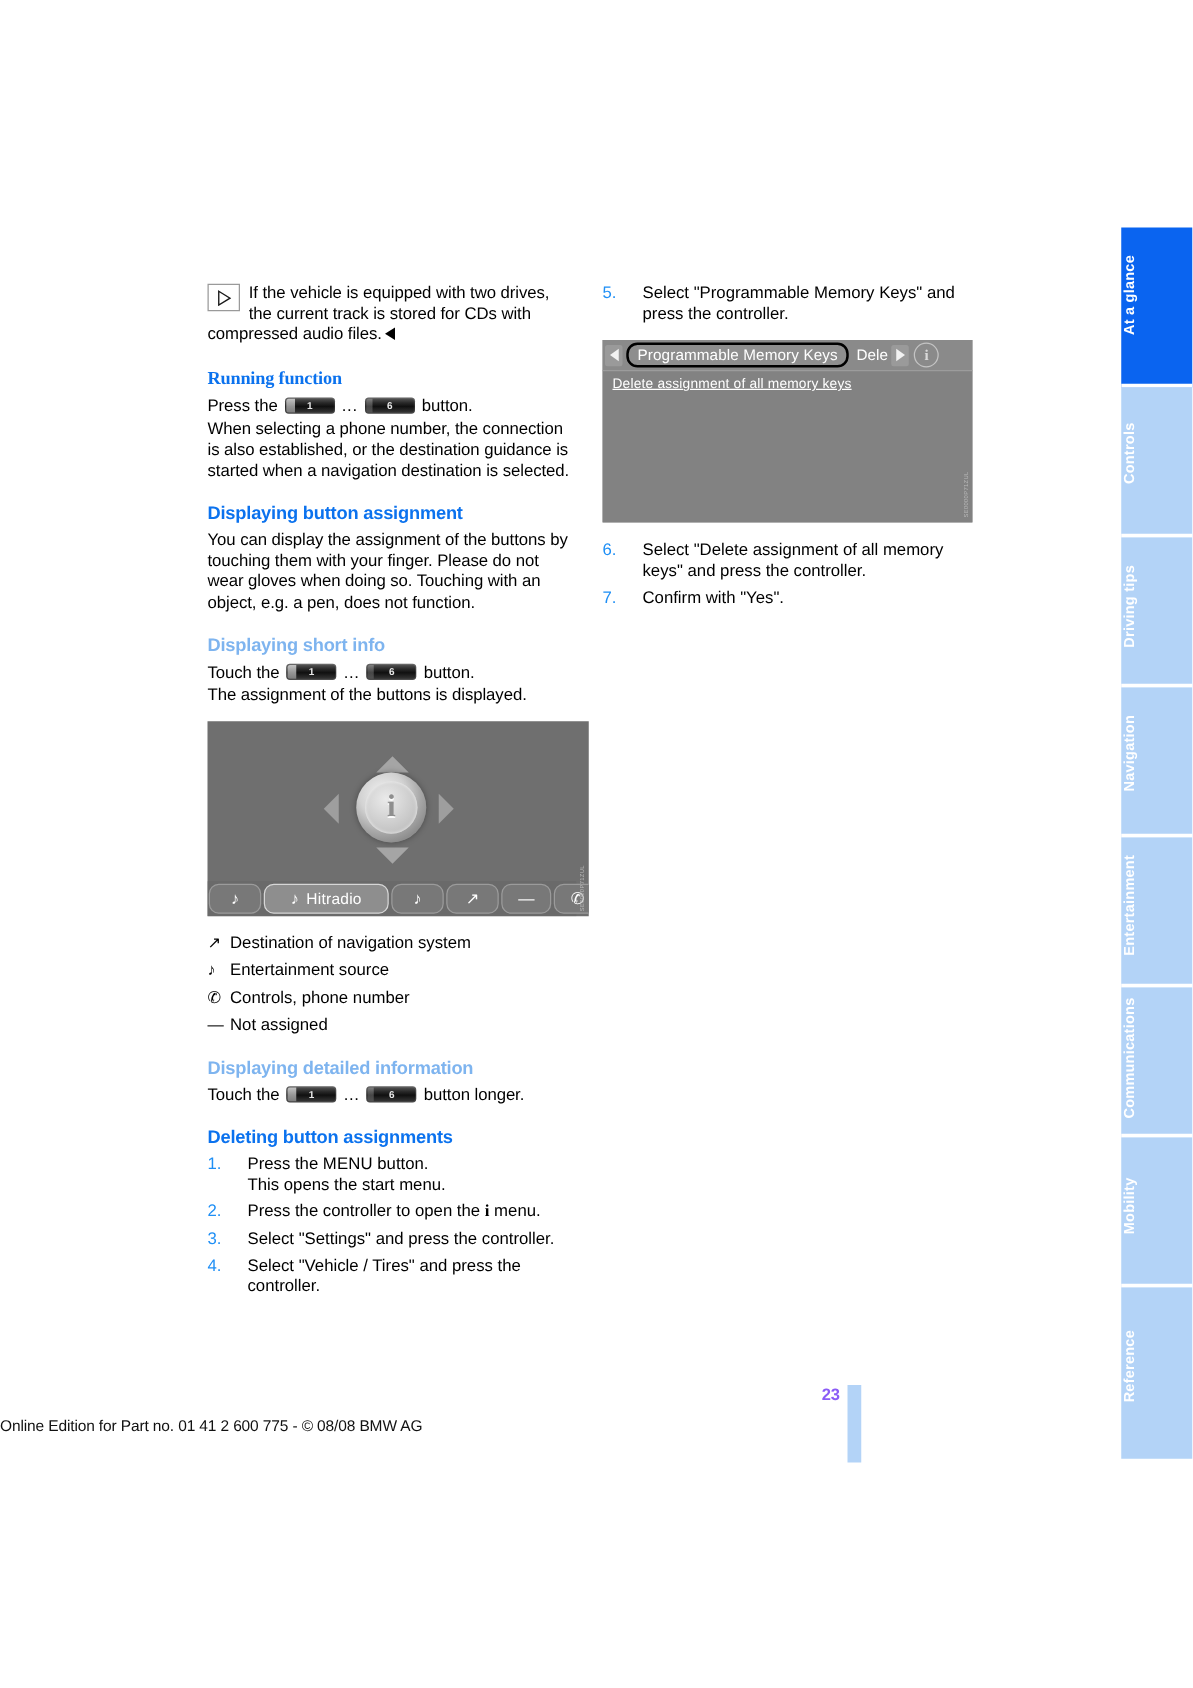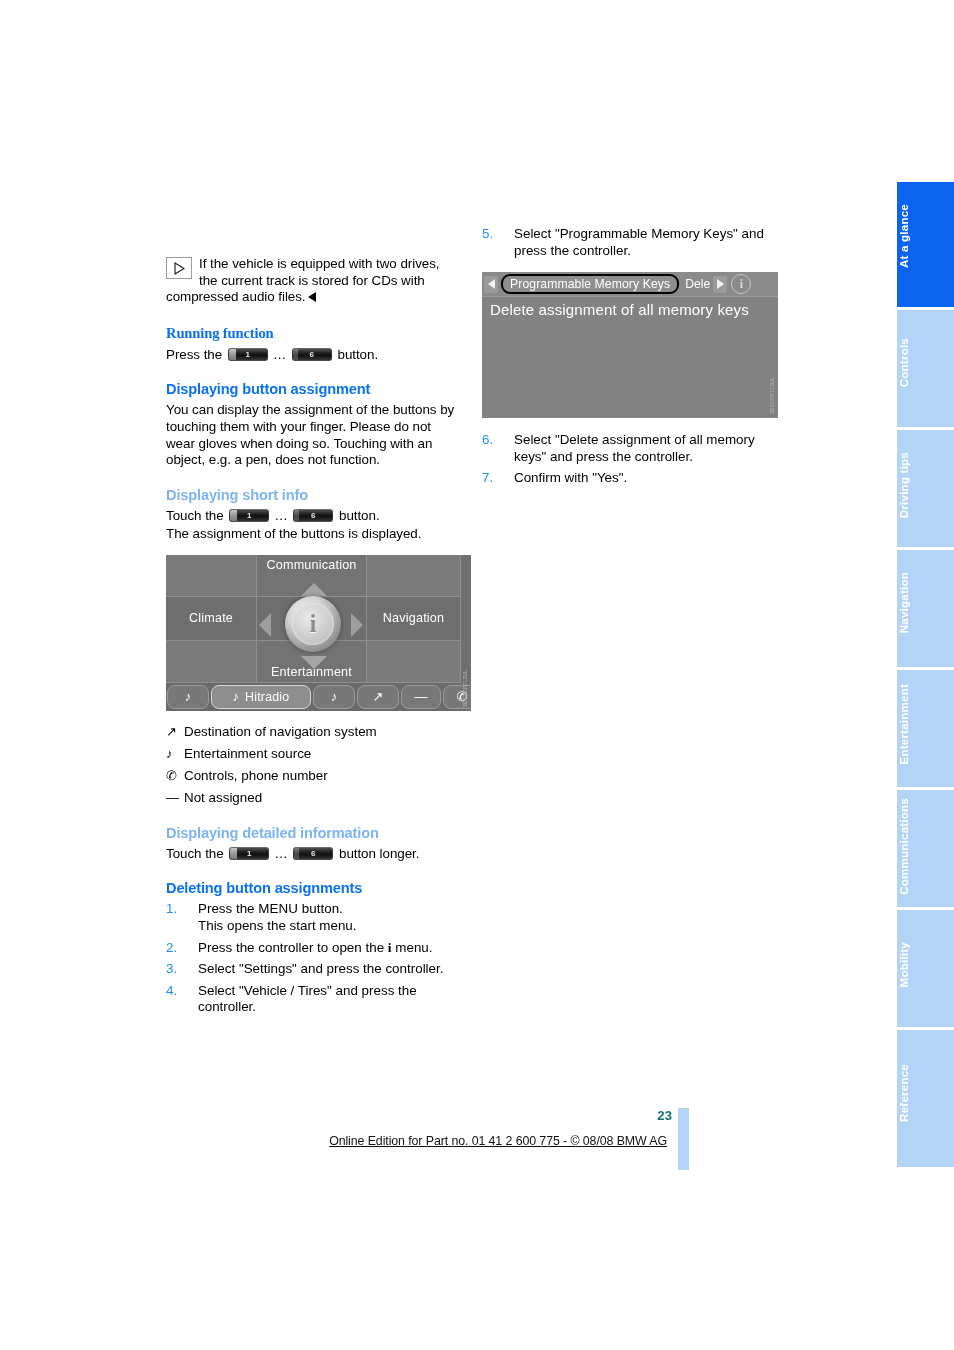--- a/index.html
+++ b/index.html
@@ -20,21 +20,20 @@
   .page {
     position: absolute;
     inset: 0;
   }
 
   .col-left {
     position: absolute;
     left: 166px;
     top: 226px;
     width: 292px;
-    margin-top: 30px;
   }
   .col-right {
     position: absolute;
     left: 482px;
     top: 226px;
     width: 296px;
   }
 
   
   .body-text {
@@ -392,23 +391,24 @@
     position: absolute;
     left: 0; top: 24px;
     width: 296px;
     height: 122px;
     background: #828282;
     border-top: 1px solid #9c9c9c;
     box-sizing: border-box;
   }
   .mk-row {
     color: #ffffff;
-    font-size: 15px;
+    font-size: 11px;
     padding: 4px 8px 0 8px;
     letter-spacing: 0.15px;
+    text-decoration: underline;
   }
 
   
   .rail {
     position: absolute;
     right: 0;
     top: 182px;
     width: 57px;
     height: 988px;
   }
@@ -443,40 +443,39 @@
     height: 62px;
   }
   .page-num {
     position: absolute;
     left: 0;
     top: 0;
     width: 672px;
     text-align: right;
     font-size: 13.2px;
     font-weight: bold;
-    color: #0f766e;
+    color: #8b5cf6;
   }
   .page-marker {
     position: absolute;
     left: 678px;
     top: 0;
     width: 11px;
     height: 62px;
     background: #b3d3f7;
   }
   .footer-line {
     position: absolute;
     left: 0;
     top: 26px;
     width: 667px;
-    text-align: right;
+    text-align: left;
     font-size: 12.4px;
     color: #111111;
     letter-spacing: -0.1px;
-    text-decoration: underline;
   }
 </style>
 </head>
 <body>
 
 <div class="page">
 
   <div class="col-left">
 
     <div class="note-block">
@@ -489,48 +488,36 @@
     </div>
 
     <h2 class="head-major first">Running function</h2>
     <div class="body-text para">
       <span>Press the</span>
       <span class="keybtn"><span>1</span></span>
       <span class="ellipsis-gap">...</span>
       <span class="keybtn dark"><span>6</span></span>
       <span>button.</span>
     </div>
+    <p class="body-text">When selecting a phone number, the connection is also established, or the destination guidance is started when a navigation destination is selected.</p>
 
     <h2 class="head-major">Displaying button assignment</h2>
     <p class="body-text">You can display the assignment of the buttons by touching them with your finger. Please do not wear gloves when doing so. Touching with an object, e.g. a pen, does not function.</p>
 
     <h3 class="head-minor">Displaying short info</h3>
     <div class="body-text para">
       <span>Touch the</span>
       <span class="keybtn"><span>1</span></span>
       <span class="ellipsis-gap">...</span>
       <span class="keybtn dark"><span>6</span></span>
       <span>button.</span>
     </div>
     <p class="body-text">The assignment of the buttons is displayed.</p>
 
     <div class="shot" id="start-menu-shot">
-      <div class="sm-grid">
-        <div class="sm-cell lighter"></div>
-        <div class="sm-cell top">Communication</div>
-        <div class="sm-cell lighter"></div>
-
-        <div class="sm-cell mid">Climate</div>
-        <div class="sm-cell mid"></div>
-        <div class="sm-cell mid">Navigation</div>
-
-        <div class="sm-cell lighter"></div>
-        <div class="sm-cell bottom">Entertainment</div>
-        <div class="sm-cell lighter"></div>
-      </div>
 
       <div class="sm-hub">
         <span class="arrowhead ah-up"></span>
         <span class="arrowhead ah-down"></span>
         <span class="arrowhead ah-left"></span>
         <span class="arrowhead ah-right"></span>
         <span class="sm-knob">
           <span class="ring"></span>
           <span class="iglyph">i</span>
         </span>

